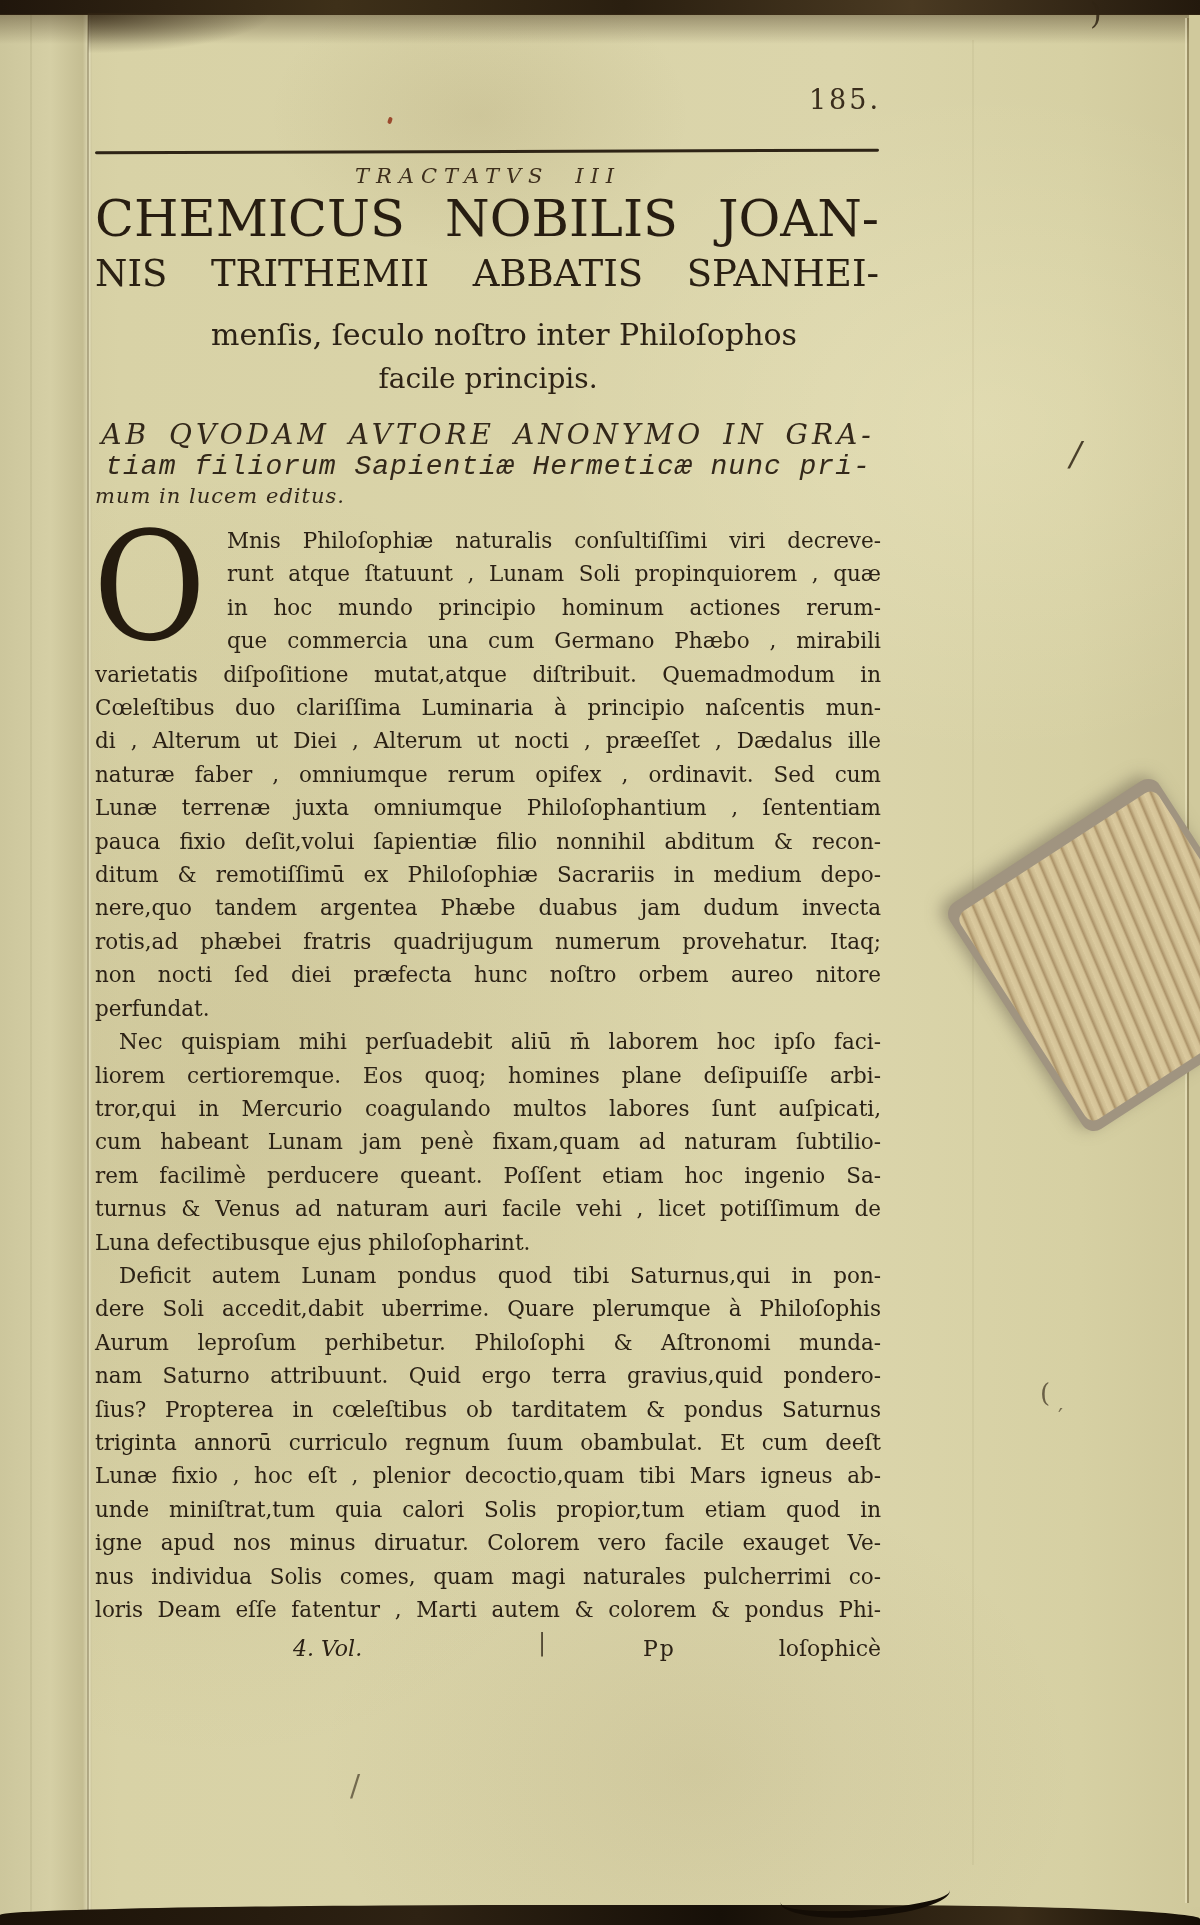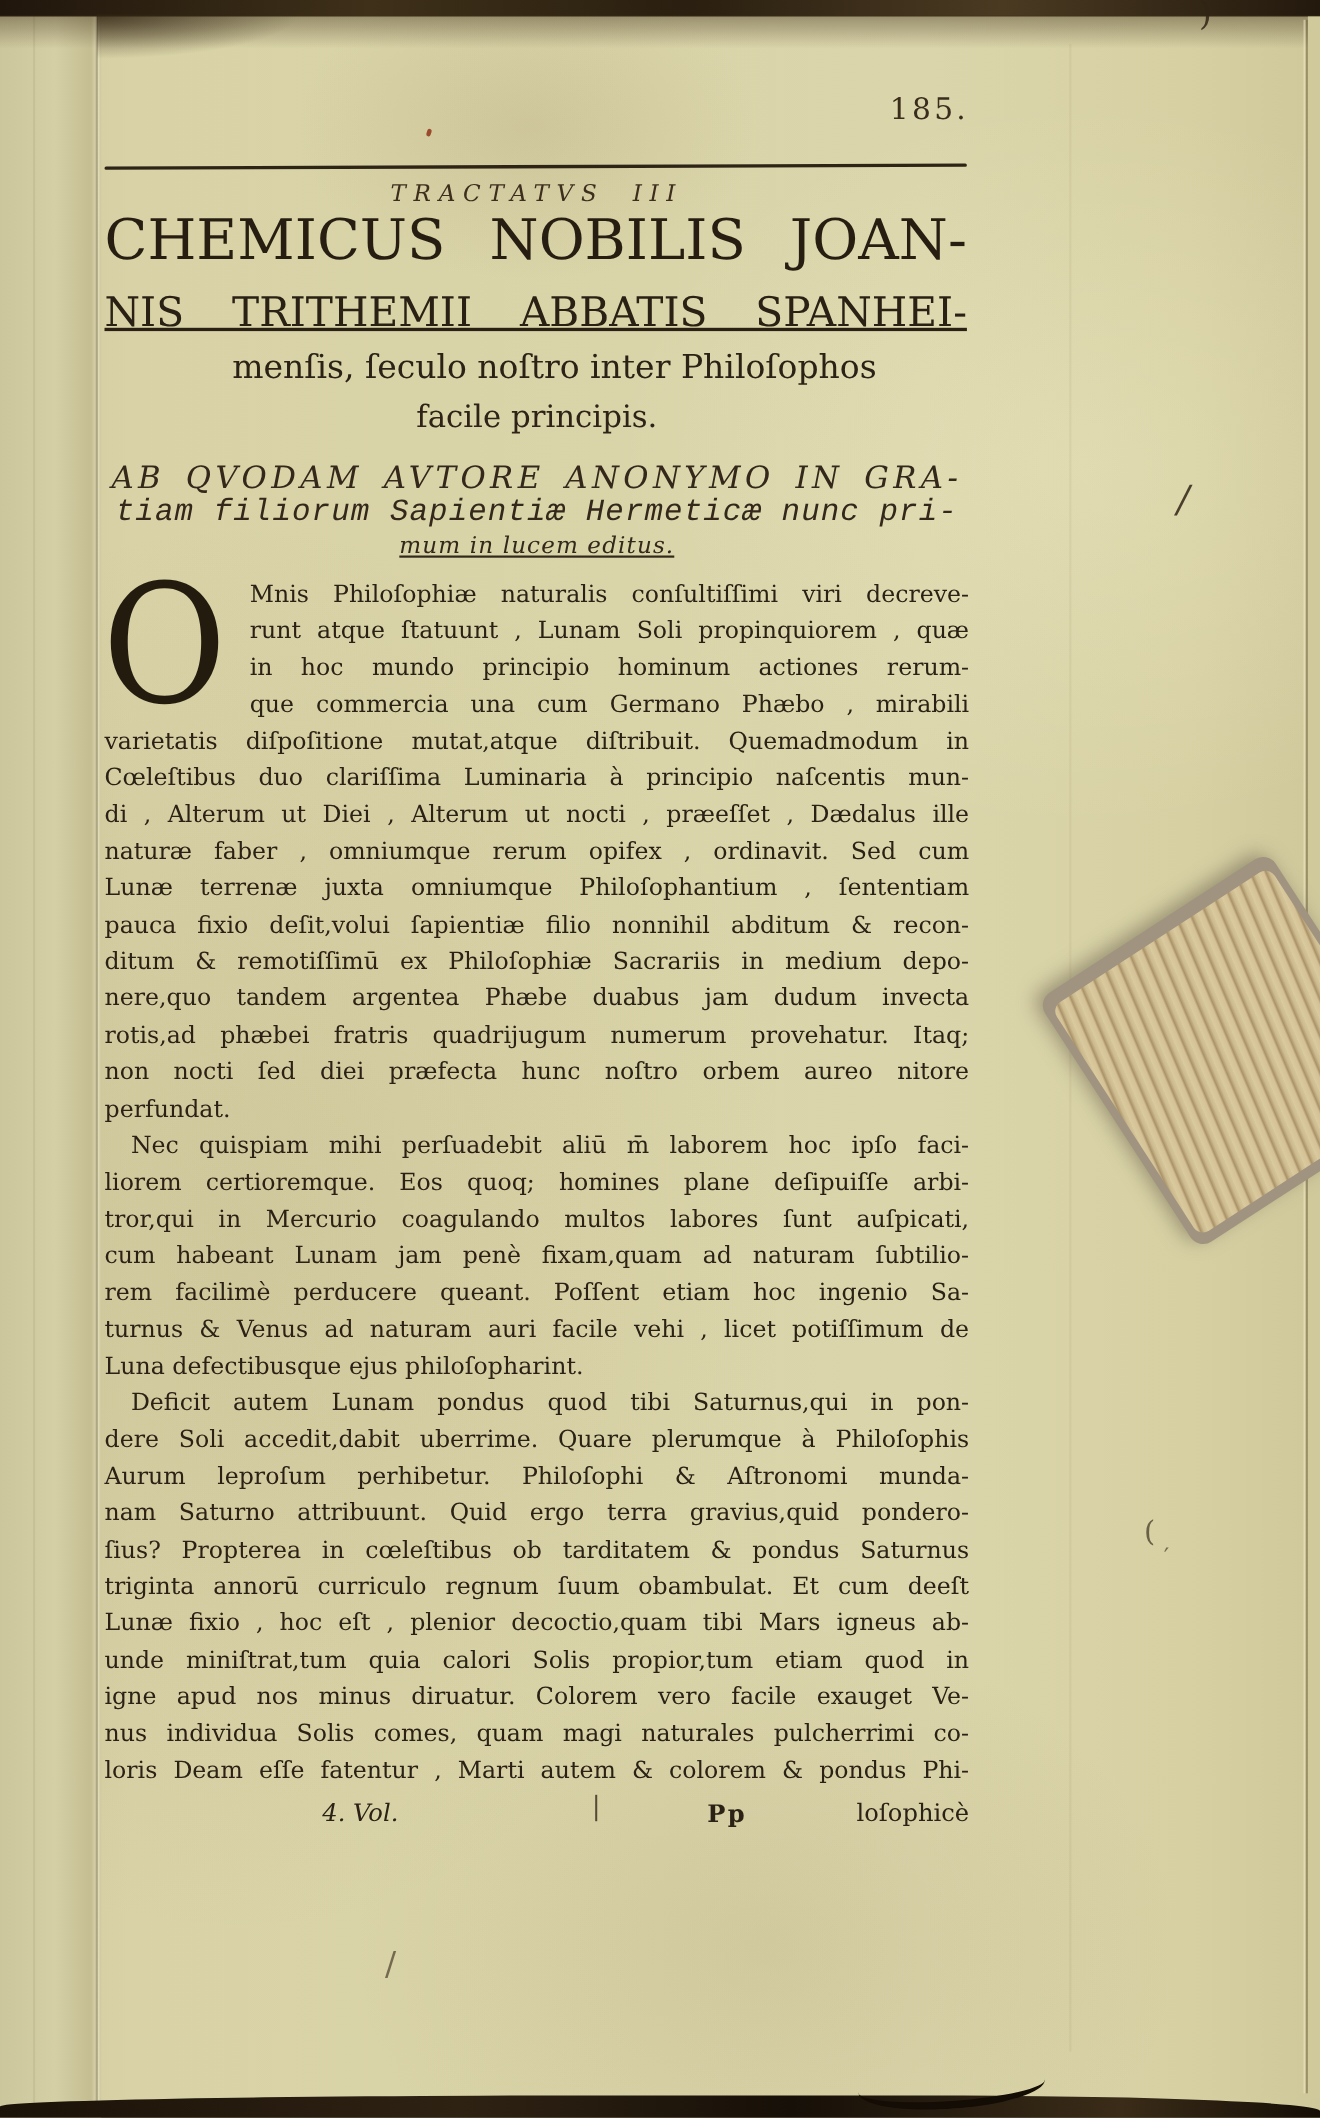--- a/index.html
+++ b/index.html
@@ -46,38 +46,38 @@
     background:repeating-linear-gradient(100deg,#dbca9f 0px,#d4c296 5px,#ab9268 7px,#cdbb90 10px,#d6c599 13px);}
   
   .pgnum{position:absolute;left:95px;top:84px;width:786px;text-align:right;
     font-size:27px;letter-spacing:3px;color:#3a2d1c;}
   .red-speck{position:absolute;left:388px;top:117px;width:4px;height:7px;background:#9b4a2e;border-radius:2px;transform:rotate(18deg);}
   .rule{position:absolute;left:95px;top:150px;width:784px;height:3px;background:#2e2416;border-radius:2px;transform:rotate(-0.2deg);}
   .tract{position:absolute;left:95px;top:164px;width:786px;text-align:center;font-style:italic;
     font-size:21px;letter-spacing:7px;word-spacing:12px;color:#3e2f1d;}
   .t1{position:absolute;left:95px;top:193px;width:784px;font-size:51px;line-height:1;
     text-align:justify;text-align-last:justify;color:#271d11;}
-  .t2{position:absolute;left:95px;top:265px;width:784px;font-size:37px;line-height:1;
-    text-align:justify;text-align-last:justify;color:#2a2013;text-decoration:underline;}
+  .t2{position:absolute;left:95px;top:255px;width:784px;font-size:37px;line-height:1;
+    text-align:justify;text-align-last:justify;color:#2a2013;}
   .t3{position:absolute;left:111px;top:317px;width:786px;text-align:center;font-size:30px;color:#2b2115;}
   .t4{position:absolute;left:95px;top:362px;width:786px;text-align:center;font-size:28px;color:#2e2316;}
   .s1{position:absolute;left:95px;top:418px;width:786px;text-align:center;font-style:italic;
     font-size:28px;letter-spacing:4px;word-spacing:6px;color:#33281a;}
   .s2{position:absolute;left:95px;top:451px;width:786px;text-align:center;font-style:italic;
     font-size:28px;letter-spacing:1px;color:#33281a;font-family:Liberation Mono, monospace;}
-  .s3{position:absolute;left:95px;top:484px;width:786px;text-align:center;font-style:italic;
-    font-size:21px;letter-spacing:1px;color:#33281a;text-decoration:underline;}
+  .s3{position:absolute;left:95px;top:484px;width:786px;font-style:italic;
+    font-size:21px;letter-spacing:1px;color:#33281a;}
   .body-col{position:absolute;left:95px;top:524px;width:786px;font-size:21.5px;line-height:33.4px;}
   .dropcap{position:absolute;left:-2px;top:-4px;font-size:150px;line-height:134px;color:#241b0f;transform:scaleX(0.92);transform-origin:left top;}
   .bl{text-align:justify;text-align-last:justify;}
   .bl.ind{padding-left:132px;}
   .bl.short{text-align-last:left;}
   .footer{position:absolute;left:95px;top:1636px;width:786px;height:34px;font-size:22px;}
   .footer .vol{position:absolute;left:198px;font-style:italic;}
-  .footer .sig{position:absolute;left:548px;letter-spacing:2px;font-weight:bold;}
+  .footer .sig{position:absolute;left:548px;letter-spacing:2px;}
   .footer .catch{position:absolute;right:0;}
   
   .mark{position:absolute;color:rgba(48,36,20,0.85);}
   .mk1{left:1090px;top:-4px;font-size:30px;}
   .mk2{left:1070px;top:434px;font-size:34px;font-style:italic;}
   .mk3{left:1040px;top:1378px;font-size:26px;color:rgba(48,36,20,0.65);}
   .mk4{left:1058px;top:1404px;font-size:22px;color:rgba(48,36,20,0.6);}
   .mk5{left:350px;top:1768px;font-size:30px;color:rgba(48,36,20,0.6);}
   .mk6{left:538px;top:1628px;font-size:24px;color:rgba(40,30,16,0.75);}
 </style>

